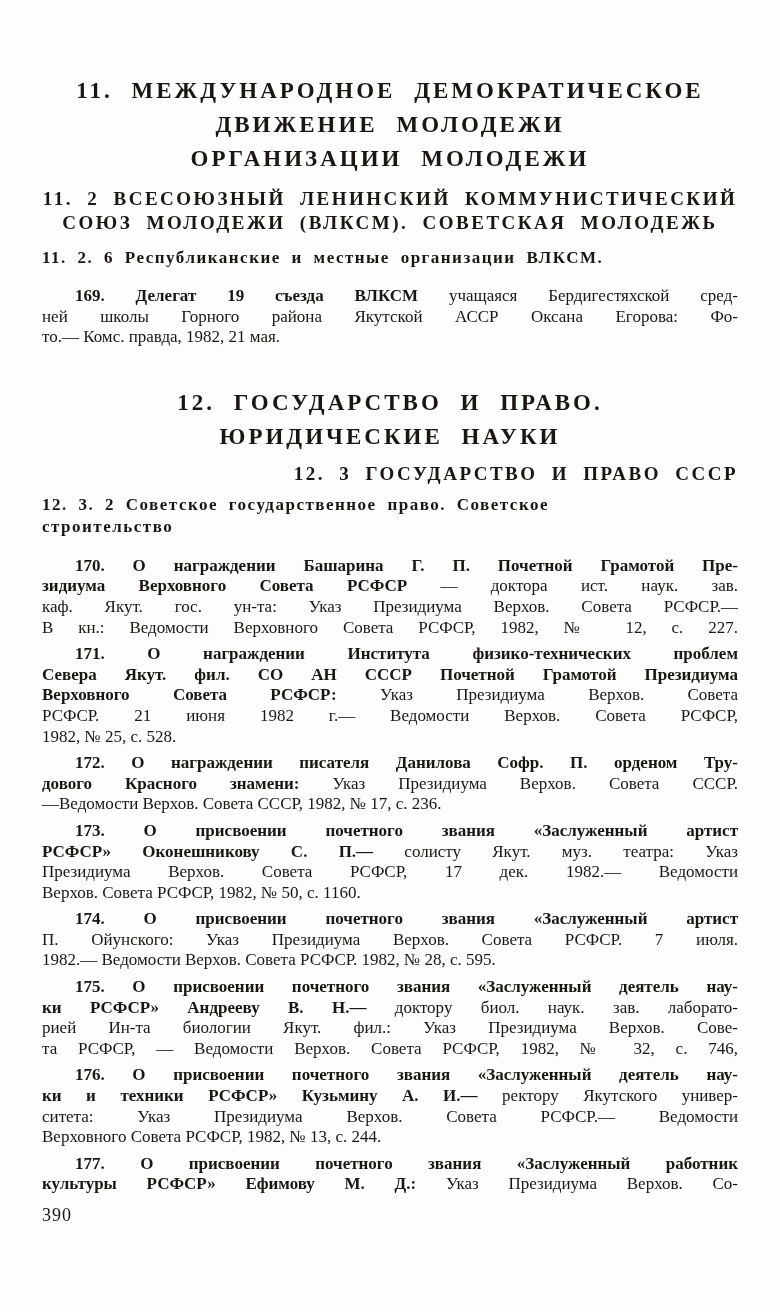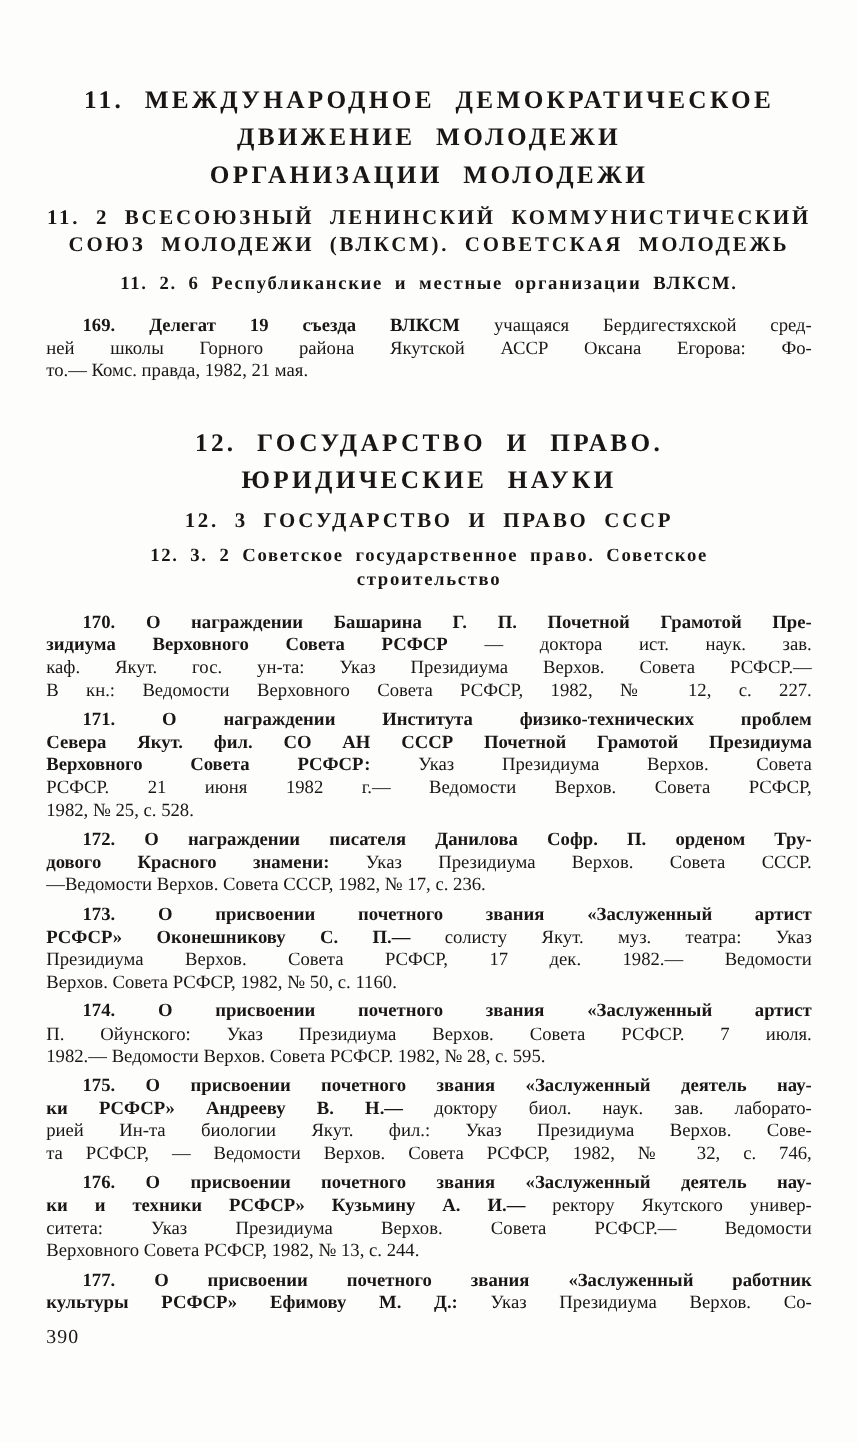--- a/index.html
+++ b/index.html
@@ -20,29 +20,29 @@
     letter-spacing:3px; word-spacing:10px;
   }
   
   .h-sub {
     font-weight:bold; text-align:center;
     font-size:19px; line-height:24px;
     letter-spacing:2.5px; word-spacing:7px;
   }
   
   .h-minor {
-    font-weight:bold; text-align:center;
+    font-weight:bold; text-align:left;
     font-size:17px; line-height:22px;
     letter-spacing:1.5px; word-spacing:5px;
   }
   #h11-2   { margin-top:11px; }
   #h11-2-6 { margin-top:12px; }
   #e169    { margin-top:17px; }
   #h12     { margin-top:38px; }
-  #h12-3   { margin-top:8px;  }
+  #h12-3   { margin-top:8px;text-align:right;  }
   #h12-3-2 { margin-top:8px;  }
   #entries { margin-top:18px; }
 
   .entry { font-size:17px; line-height:20.6px; }
   .entry + .entry { margin-top:6px; }
   
   .jl { text-align:justify; text-align-last:justify; }
   
   .ll { text-align:left; }
   .ind { text-indent:33px; }

